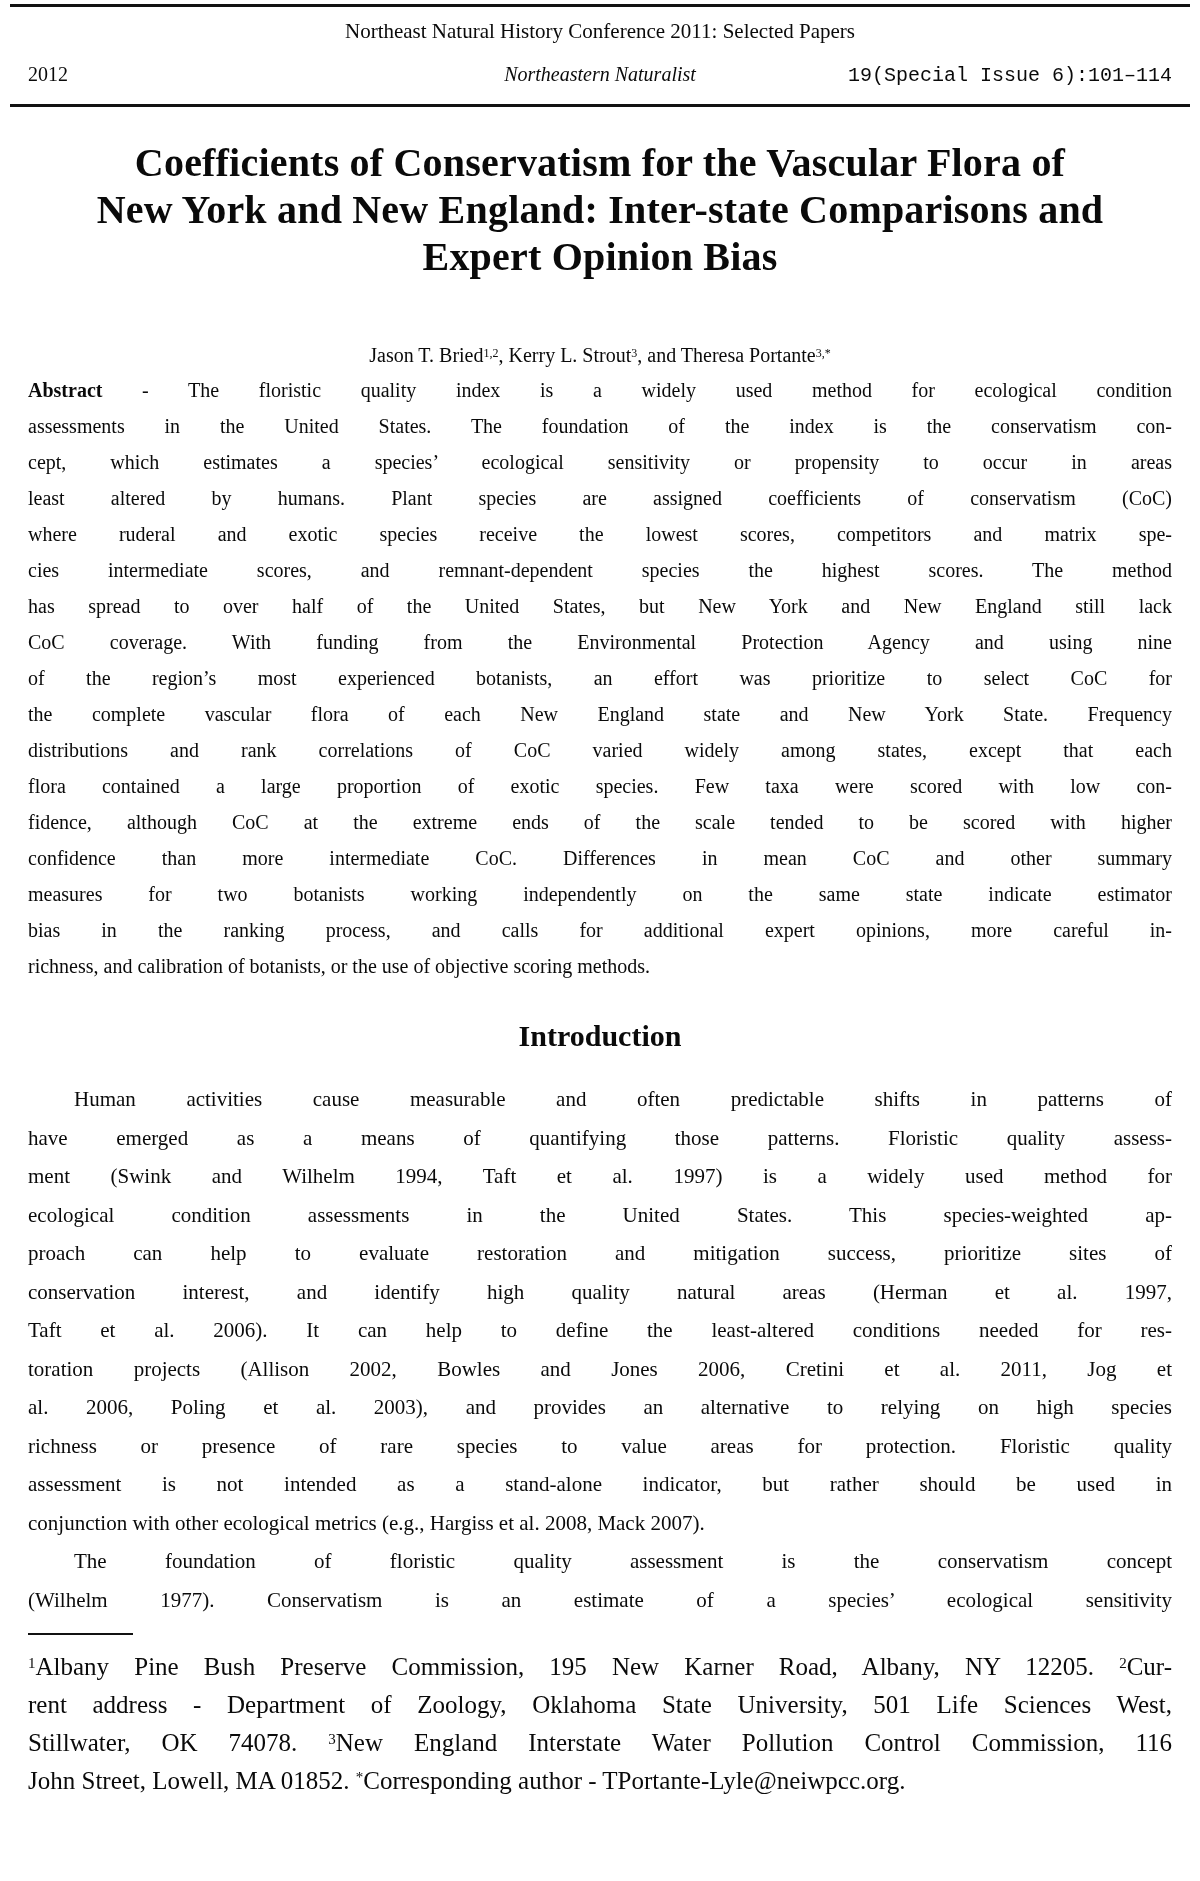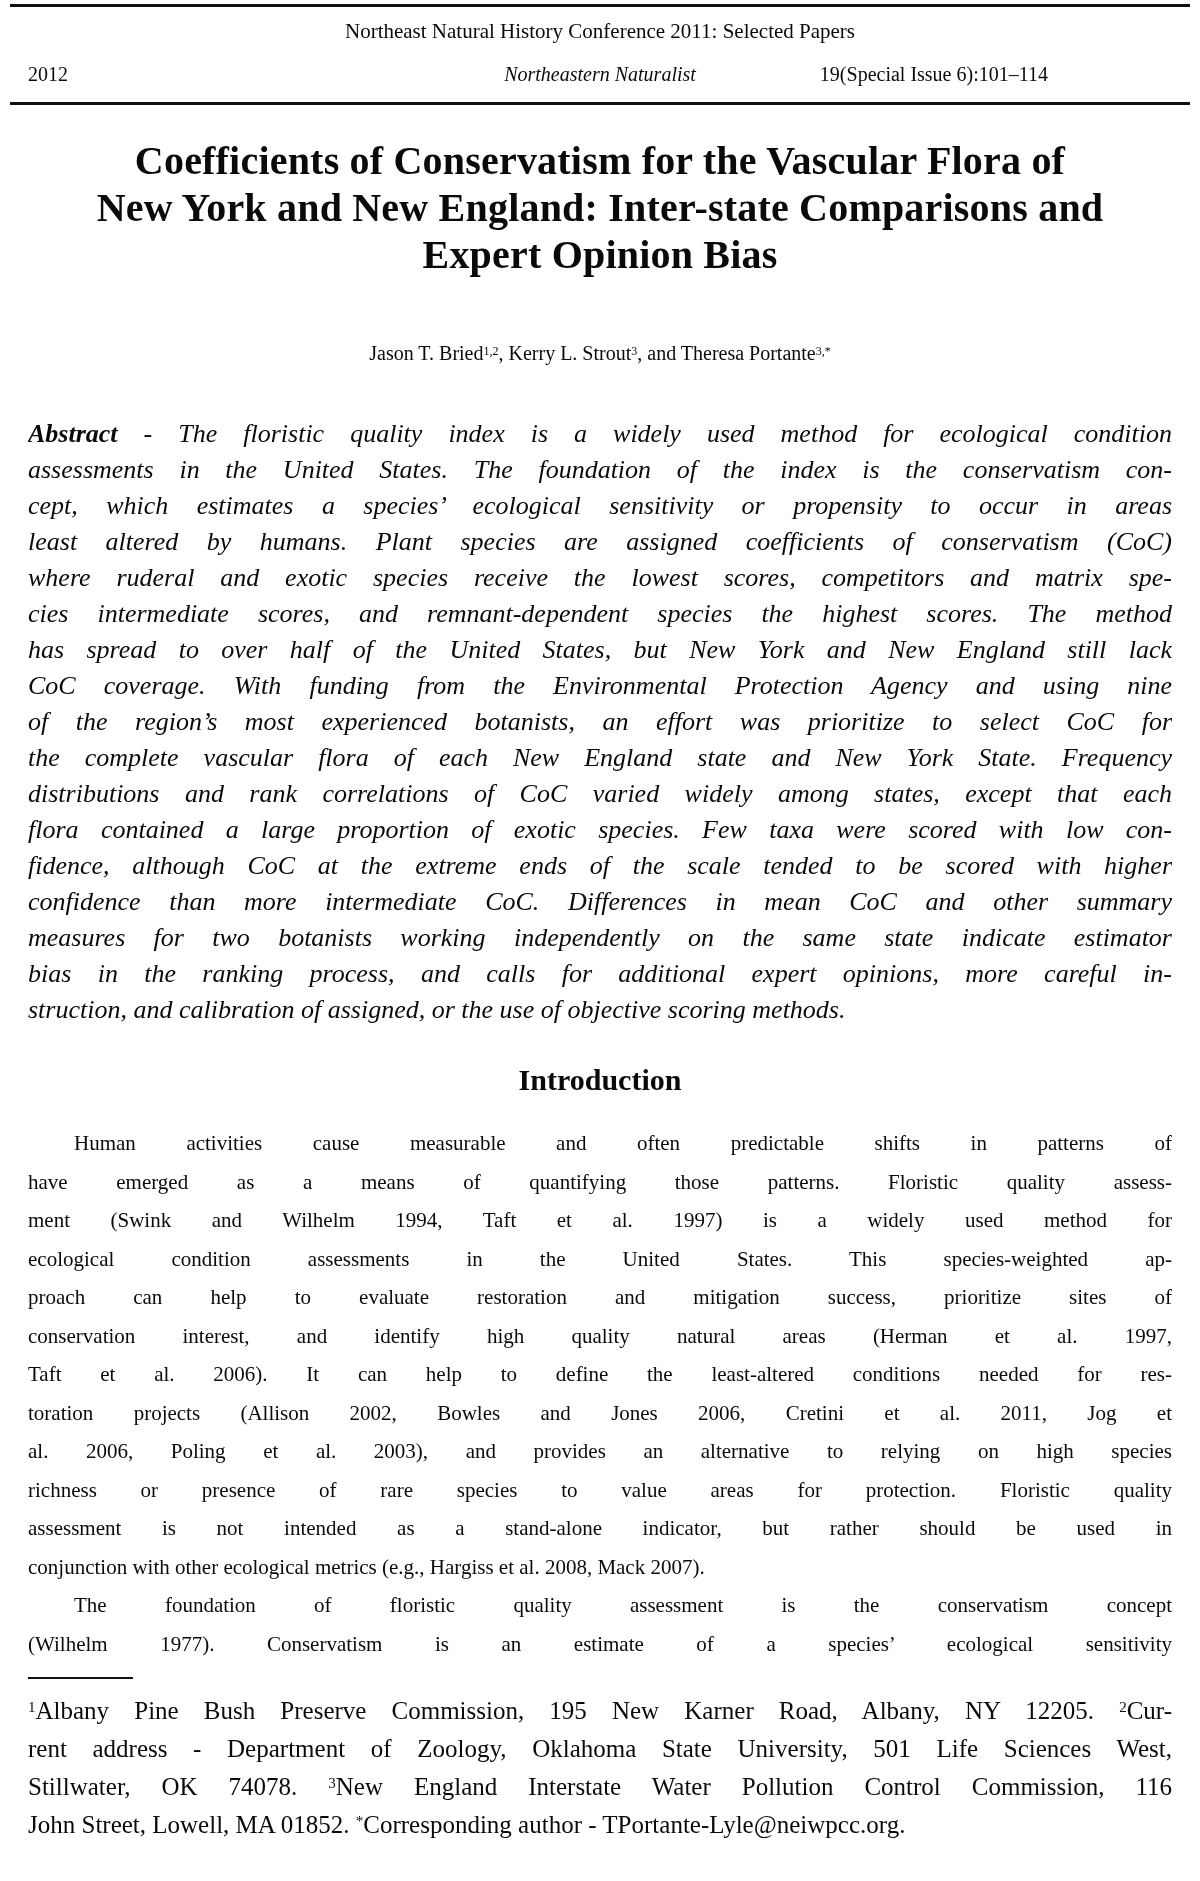--- a/index.html
+++ b/index.html
@@ -19,35 +19,35 @@
     margin-top:9px; text-align:center;
     font-size:21px; line-height:30px;
   }
   .hdr-line2 {
     margin-top:13px;
     display:grid; grid-template-columns:1fr auto 1fr; align-items:baseline;
     font-size:20px; line-height:30px;
   }
   .hdr-year { text-align:left; }
   .hdr-journal { text-align:center; font-style:italic; }
-  .hdr-citation { text-align:center; }
+  .hdr-citation { text-align:right;font-family:Liberation Mono, monospace; }
 
   .title {
     margin-top:32px; text-align:center;
     font-size:40px; font-weight:bold; line-height:47px;
     letter-spacing:0.2px;
   }
   .authors {
     margin-top:58px; text-align:center;
     font-size:20px; line-height:34px;
   }
 
   sup { font-size:60%; line-height:0; vertical-align:baseline; position:relative; top:-0.45em; }
 
-  .abstract { margin-top:46px; font-size:26px; line-height:36px;font-style:italic; }
+  .abstract { font-size:20px; line-height:36px; }
   .section-heading {
     margin-top:34px; text-align:center;
     font-size:30px; font-weight:bold; line-height:36px;
   }
   .intro { margin-top:26px; font-size:21px; line-height:38.5px; }
 
   .jline { text-align:justify; text-align-last:justify; overflow:hidden; white-space:normal; }
   .jline.last { text-align-last:left; }
   .jline.indent { text-indent:46px; }
 
@@ -89,21 +89,21 @@
       <div class="jline">has spread to over half of the United States, but New York and New England still lack</div>
       <div class="jline">CoC coverage. With funding from the Environmental Protection Agency and using nine</div>
       <div class="jline">of the region’s most experienced botanists, an effort was prioritize to select CoC for</div>
       <div class="jline">the complete vascular flora of each New England state and New York State. Frequency</div>
       <div class="jline">distributions and rank correlations of CoC varied widely among states, except that each</div>
       <div class="jline">flora contained a large proportion of exotic species. Few taxa were scored with low con-</div>
       <div class="jline">fidence, although CoC at the extreme ends of the scale tended to be scored with higher</div>
       <div class="jline">confidence than more intermediate CoC. Differences in mean CoC and other summary</div>
       <div class="jline">measures for two botanists working independently on the same state indicate estimator</div>
       <div class="jline">bias in the ranking process, and calls for additional expert opinions, more careful in-</div>
-      <div class="jline last">struction, and calibration of assigned, or the use of objective scoring methods.</div>
+      <div class="jline last">richness, and calibration of botanists, or the use of objective scoring methods.</div>
     </div>
 
   <h2 class="section-heading">Introduction</h2>
 
   <div class="intro">
       <div class="jline indent">Human activities cause measurable and often predictable shifts in patterns of</div>
       <div class="jline">have emerged as a means of quantifying those patterns. Floristic quality assess-</div>
       <div class="jline">ment (Swink and Wilhelm 1994, Taft et al. 1997) is a widely used method for</div>
       <div class="jline">ecological condition assessments in the United States. This species-weighted ap-</div>
       <div class="jline">proach can help to evaluate restoration and mitigation success, prioritize sites of</div>

